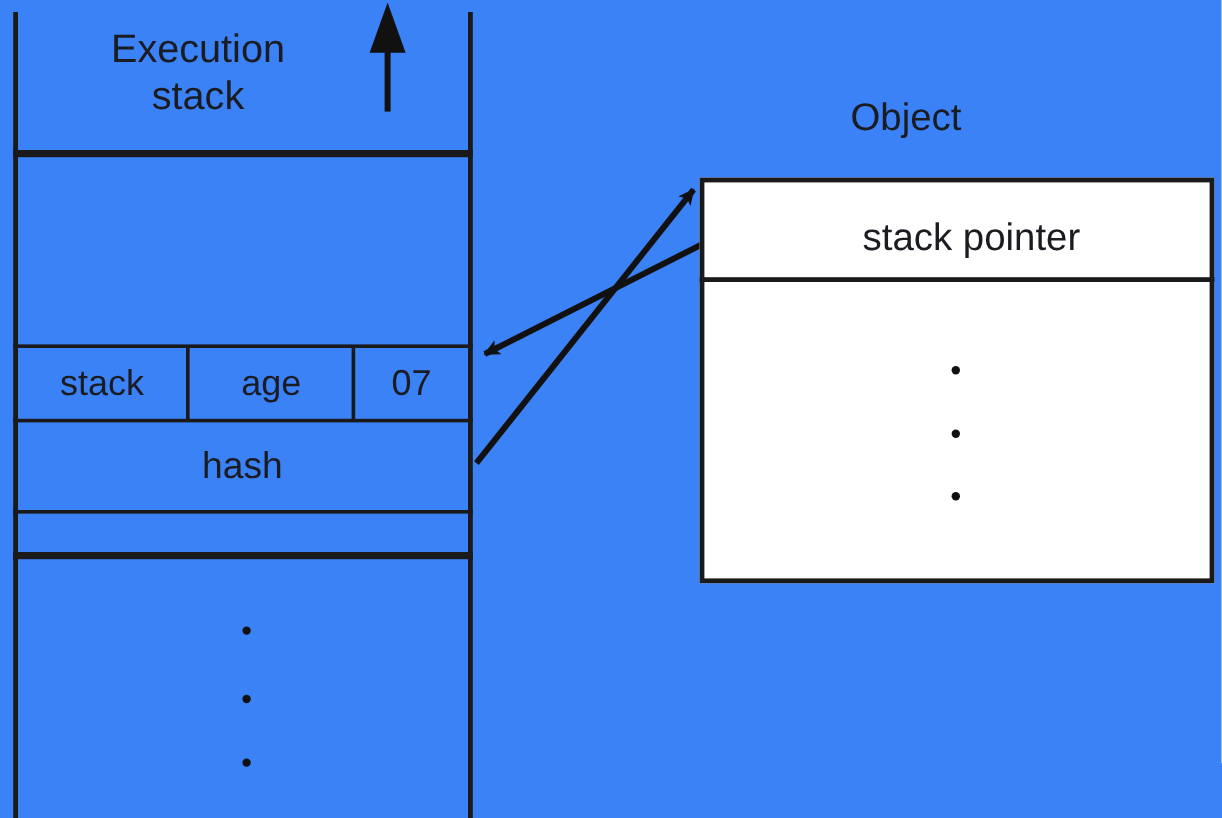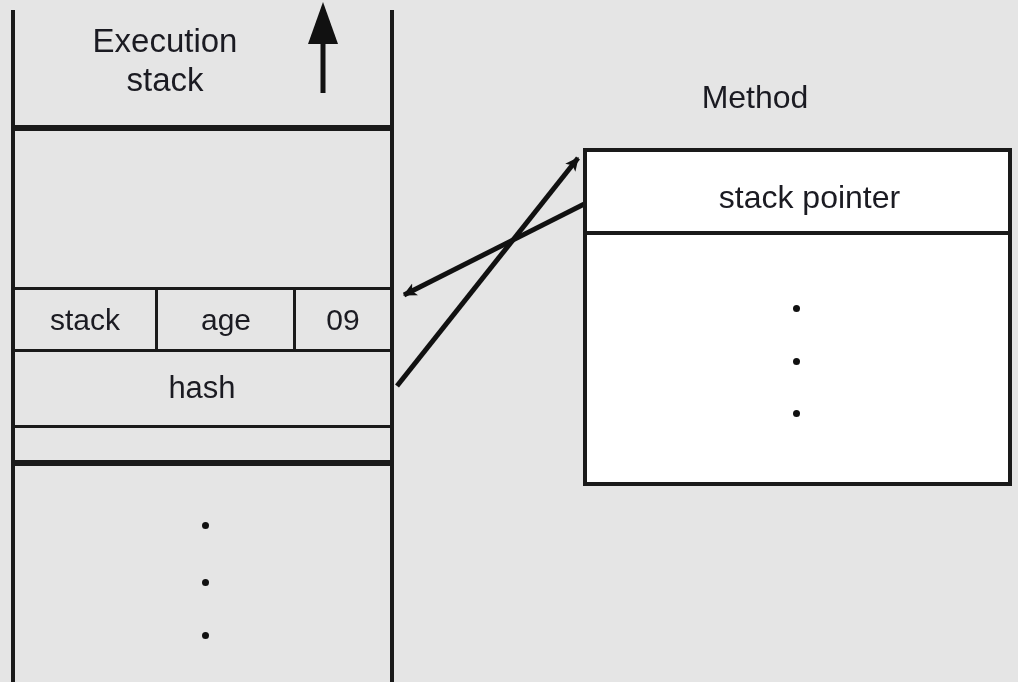--- a/index.html
+++ b/index.html
@@ -9,21 +9,21 @@
     background: #ffffff;
   }
   body {
     font-family: "Liberation Sans", "DejaVu Sans", sans-serif;
     color: #1b1b22;
   }
   #canvas {
     position: relative;
     width: 1018px;
     height: 682px;
-    background: #e5e5e5;
+    background: #3b82f6;
     overflow: hidden;
   }
 
   
   .abs { position: absolute; }
 
   .vline {
     position: absolute;
     background: #1a1a1a;
   }
@@ -110,37 +110,37 @@
   <div class="hline" style="left:11px; top:287px; width:383px; height:3px;"></div>
 
   <div class="label t-cell" style="left:14px; top:290px; width:142px; height:60px;">stack</div>
 
   <div class="vline" style="left:155px; top:288px; width:3px; height:62px;"></div>
 
   <div class="label t-cell" style="left:158px; top:290px; width:136px; height:60px;">age</div>
 
   <div class="vline" style="left:293px; top:288px; width:3px; height:62px;"></div>
 
-  <div class="label t-cell" style="left:296px; top:290px; width:94px; height:60px;">09</div>
+  <div class="label t-cell" style="left:296px; top:290px; width:94px; height:60px;">07</div>
 
   <div class="hline" style="left:11px; top:349px; width:383px; height:3px;"></div>
 
   <div class="label t-row" style="left:14px; top:352px; width:376px; height:72px;">hash</div>
 
   <div class="hline" style="left:11px; top:425px; width:383px; height:3px;"></div>
 
   <div class="label t-row" style="left:14px; top:428px; width:376px; height:32px;"></div>
 
   <div class="hline" style="left:11px; top:460px; width:383px; height:6px;"></div>
 
   <div class="dot" style="left:202px; top:522px;"></div>
   <div class="dot" style="left:202px; top:579px;"></div>
   <div class="dot" style="left:202px; top:632px;"></div>
 
-  <div class="label t-obj" style="left:648px; top:74px; width:214px; height:48px;">Method</div>
+  <div class="label t-obj" style="left:648px; top:74px; width:214px; height:48px;">Object</div>
 
   <div class="abs" style="left:583px; top:148px; width:429px; height:338px;
               border:4px solid #1a1a1a; box-sizing:border-box; background:#ffffff;"></div>
 
   <div class="label t-obj" style="left:587px; top:152px; width:421px; height:92px;padding-left:12px;">stack pointer</div>
 
   <div class="hline" style="left:583px; top:231px; width:429px; height:4px;"></div>
 
   <div class="dot" style="left:793px; top:305px;"></div>
   <div class="dot" style="left:793px; top:358px;"></div>

